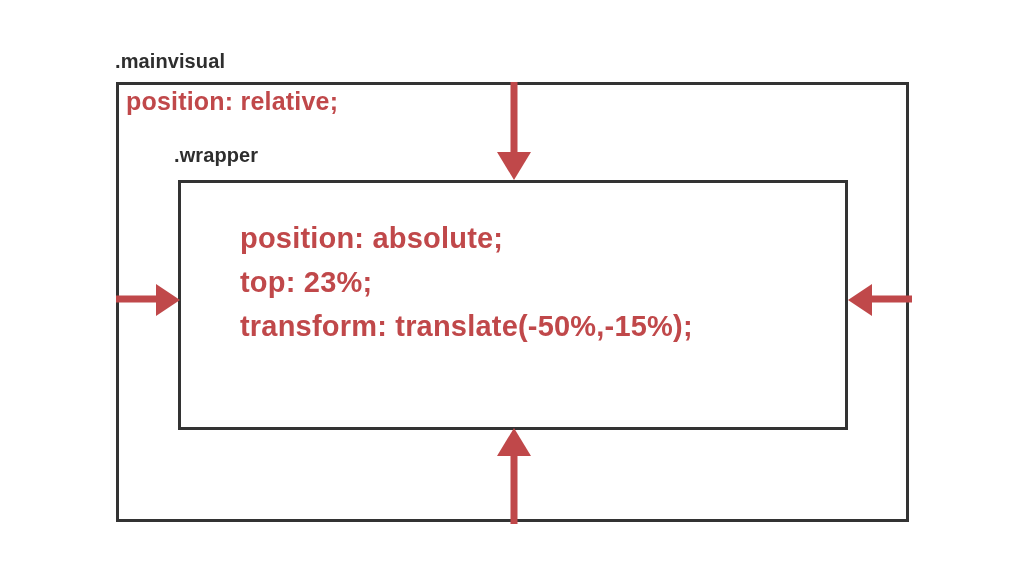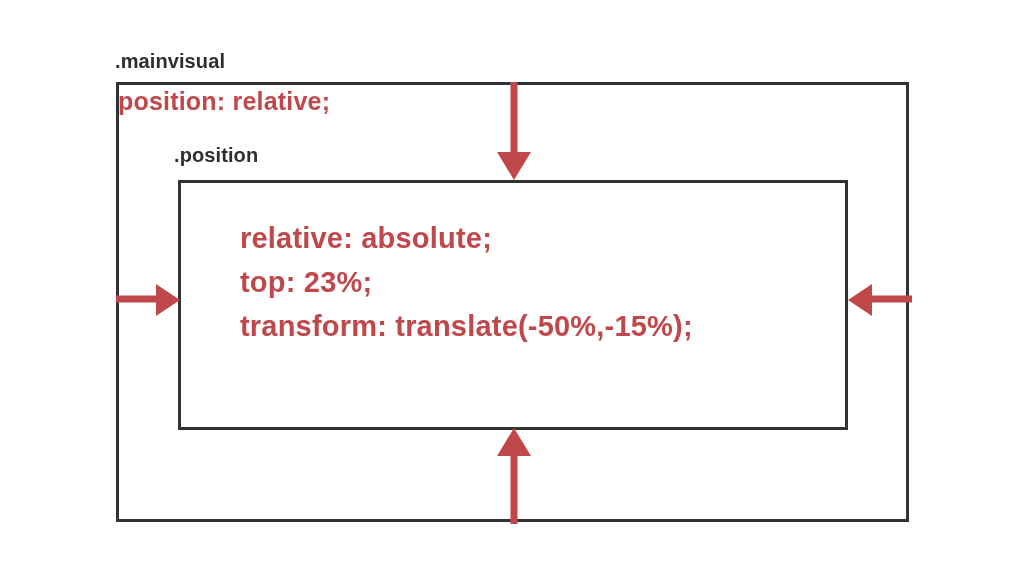--- a/index.html
+++ b/index.html
@@ -37,21 +37,21 @@
     left: 116px;
     top: 82px;
     width: 793px;
     height: 440px;
     border: 3px solid #333333;
     box-sizing: border-box;
     background: transparent;
   }
   .outer-code {
     position: absolute;
-    left: 118px;
+    left: 126px;
     top: 87px;
     font-size: 25px;
     font-weight: 700;
     color: #c0484a;
     white-space: nowrap;
     letter-spacing: 0.2px;
   }
 
   
   .inner-label {
@@ -103,26 +103,26 @@
 <body>
 
 <div id="stage">
 
   <div class="outer-label">.mainvisual</div>
 
   <div class="outer-box"></div>
 
   <div class="outer-code">position:  relative;</div>
 
-  <div class="inner-label">.position</div>
+  <div class="inner-label">.wrapper</div>
 
   <div class="inner-box"></div>
 
   <div class="inner-code">
-    <span class="code-line">relative:  absolute;</span>
+    <span class="code-line">position:  absolute;</span>
     <span class="code-line">top: 23%;</span>
     <span class="code-line">transform: translate(-50%,-15%);</span>
   </div>
 
   <svg class="arrow arrow-top" width="48" height="100" viewBox="0 0 48 100">
     <rect x="20.5" y="0" width="7" height="76" fill="#c0484a"></rect>
     <polygon points="7,70 41,70 24,98" fill="#c0484a"></polygon>
   </svg>
 
   <svg class="arrow arrow-bottom" width="48" height="96" viewBox="0 0 48 96">

